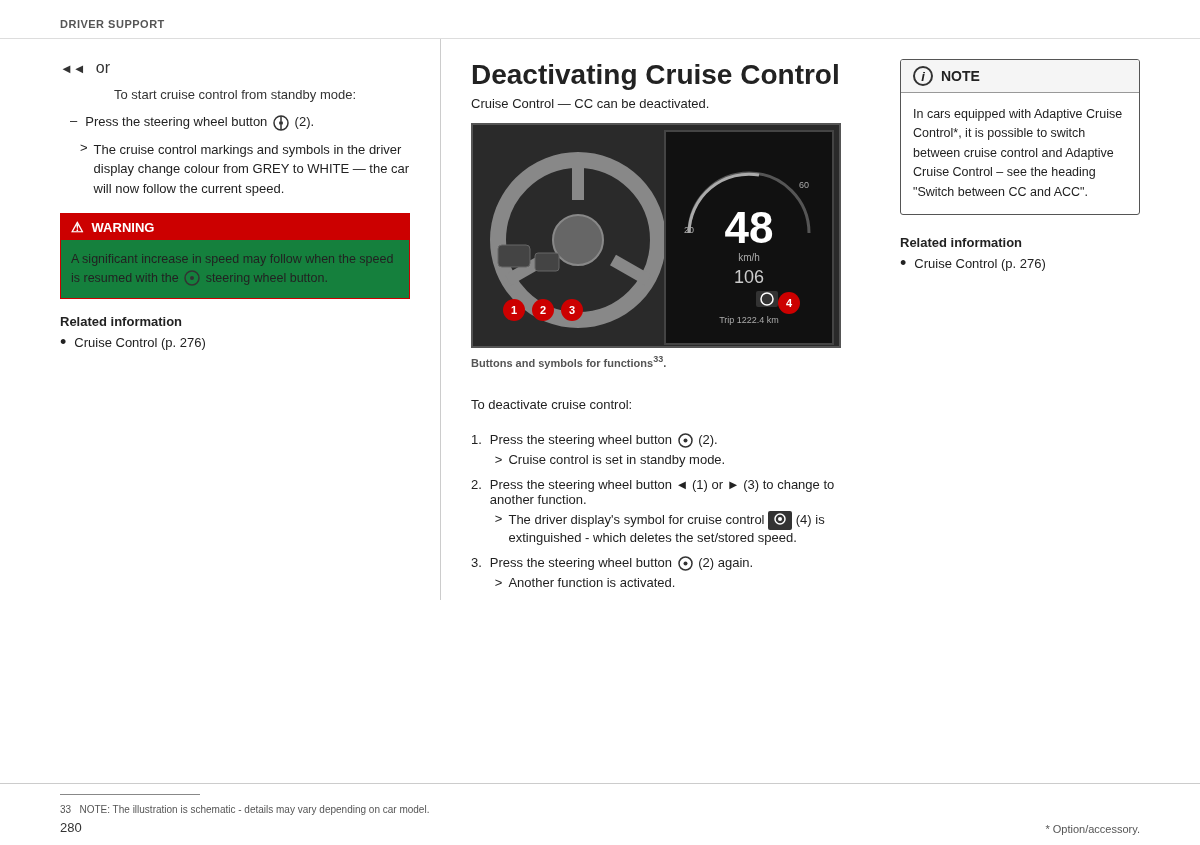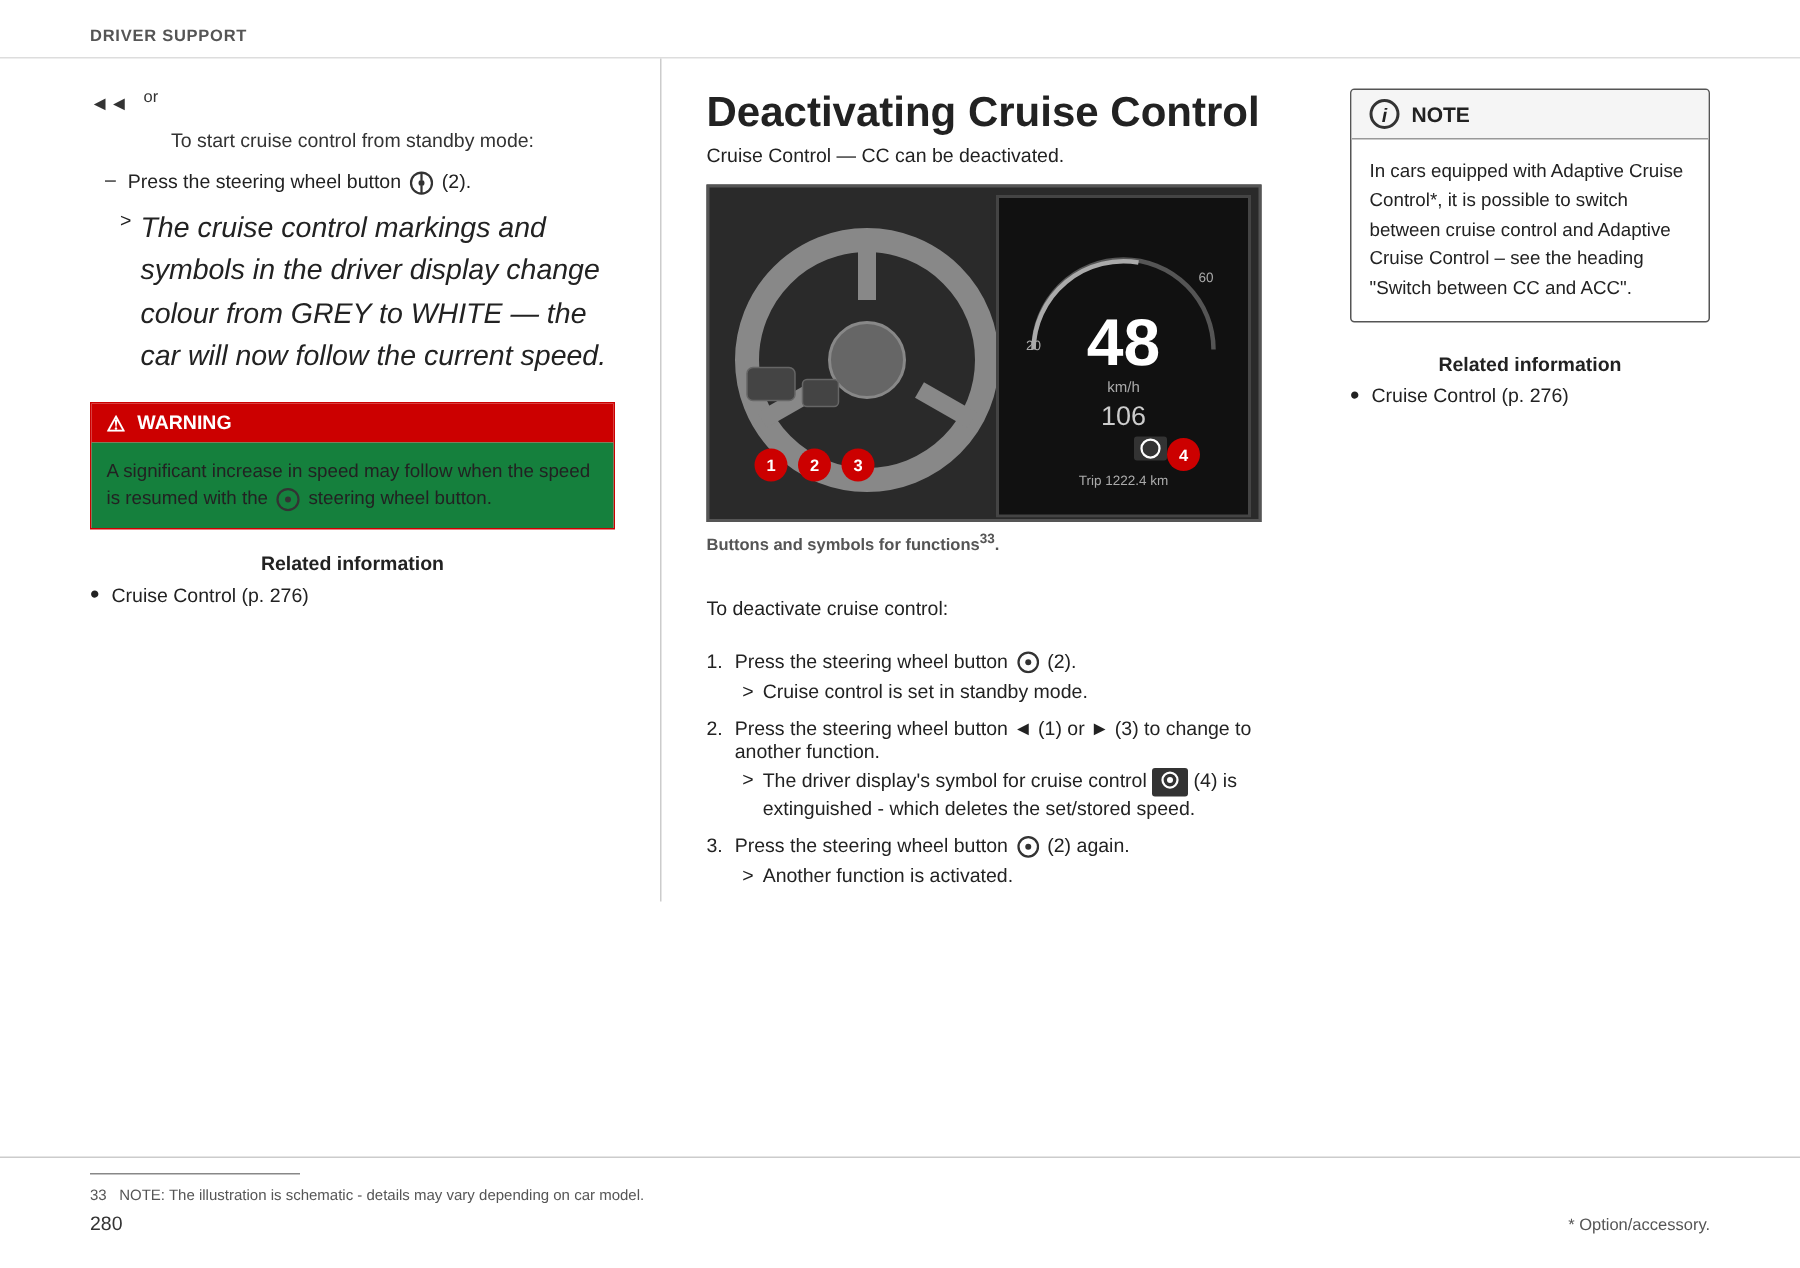--- a/index.html
+++ b/index.html
@@ -51,21 +51,21 @@
       margin-bottom: 10px;
     }
     .double-arrow {
       font-size: 13px;
       color: #333;
       font-weight: bold;
       flex-shrink: 0;
       margin-top: 2px;
     }
     .or-text {
-      font-size: 11px;
+      font-size: 16px;
       color: #333;
     }
     .standby-text {
       font-size: 13px;
       color: #333;
       margin-bottom: 10px;
       margin-left: 0;
       text-align: center;
     }
     .dash-item {
@@ -89,23 +89,22 @@
       align-items: flex-start;
       gap: 6px;
       margin-left: 20px;
       margin-top: 4px;
     }
     .sub-arrow {
       flex-shrink: 0;
       font-size: 13px;
     }
     .sub-text {
-      font-size: 19px;
+      font-size: 13px;
       line-height: 1.5;
-      font-style: italic;
     }
     .warning-box {
       border: 1px solid #c00;
       margin: 15px 0;
     }
     .warning-header {
       background: #c00;
       color: white;
       font-weight: bold;
       padding: 5px 10px;
@@ -118,21 +117,20 @@
       font-size: 14px;
     }
     .warning-body {
       padding: 10px;
       font-size: 12.5px;
       line-height: 1.5;
       background: #15803d;
     }
     .related-info {
       margin-top: 2px;
-      text-align: center;
     }
     .related-info-title {
       font-weight: bold;
       font-size: 13px;
       margin-bottom: 6px;
     }
     .bullet-item {
       display: flex;
       align-items: flex-start;
       gap: 8px;
@@ -244,21 +242,21 @@
       font-size: 13px;
     }
     .note-body {
       padding: 12px;
       font-size: 12.5px;
       line-height: 1.55;
     }
 
     .page-footer {
       position: absolute;
-      bottom: 12px;
+      bottom: 0;
       left: 0;
       right: 0;
       border-top: 1px solid #ccc;
       padding: 10px 60px;
       display: flex;
       justify-content: space-between;
       align-items: flex-end;
     }
     .footer-left-section {
       display: flex;

